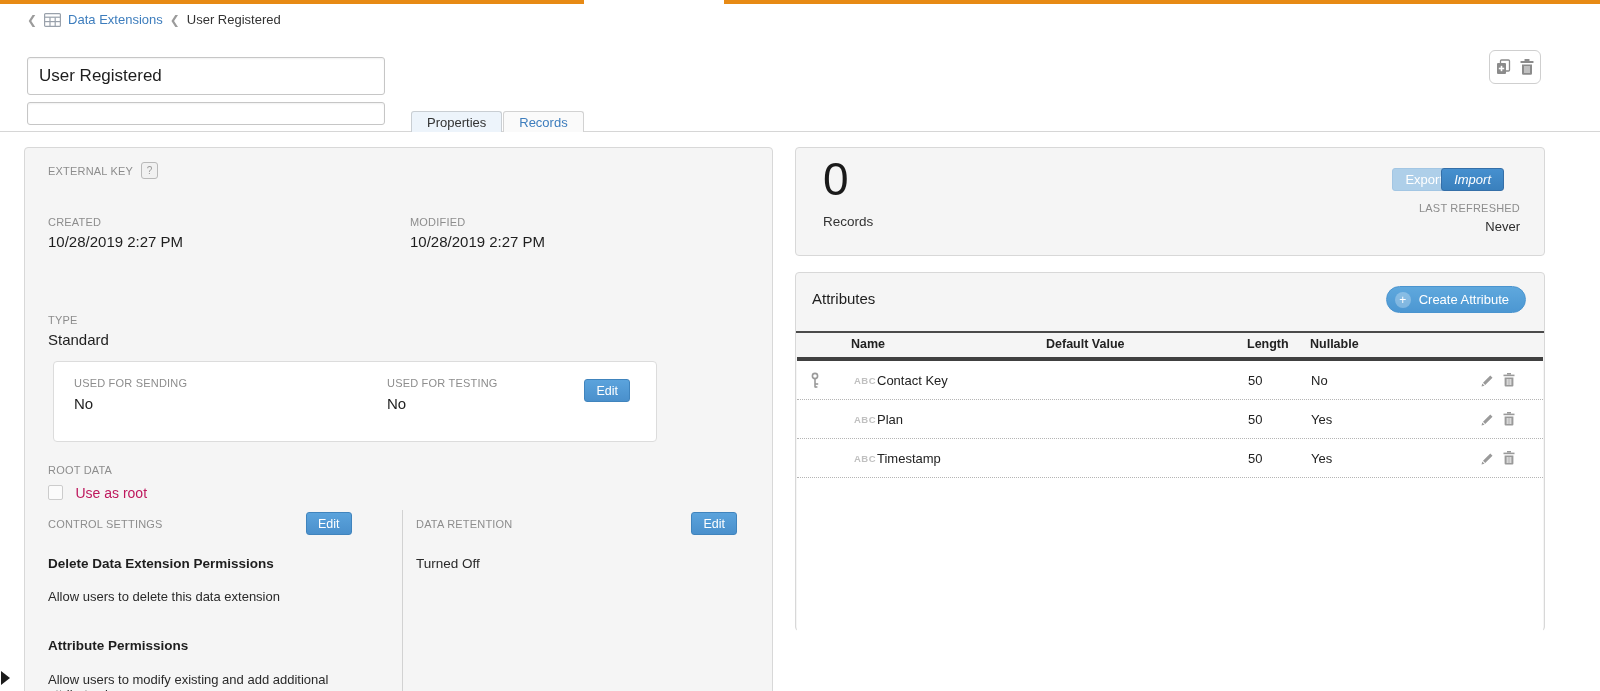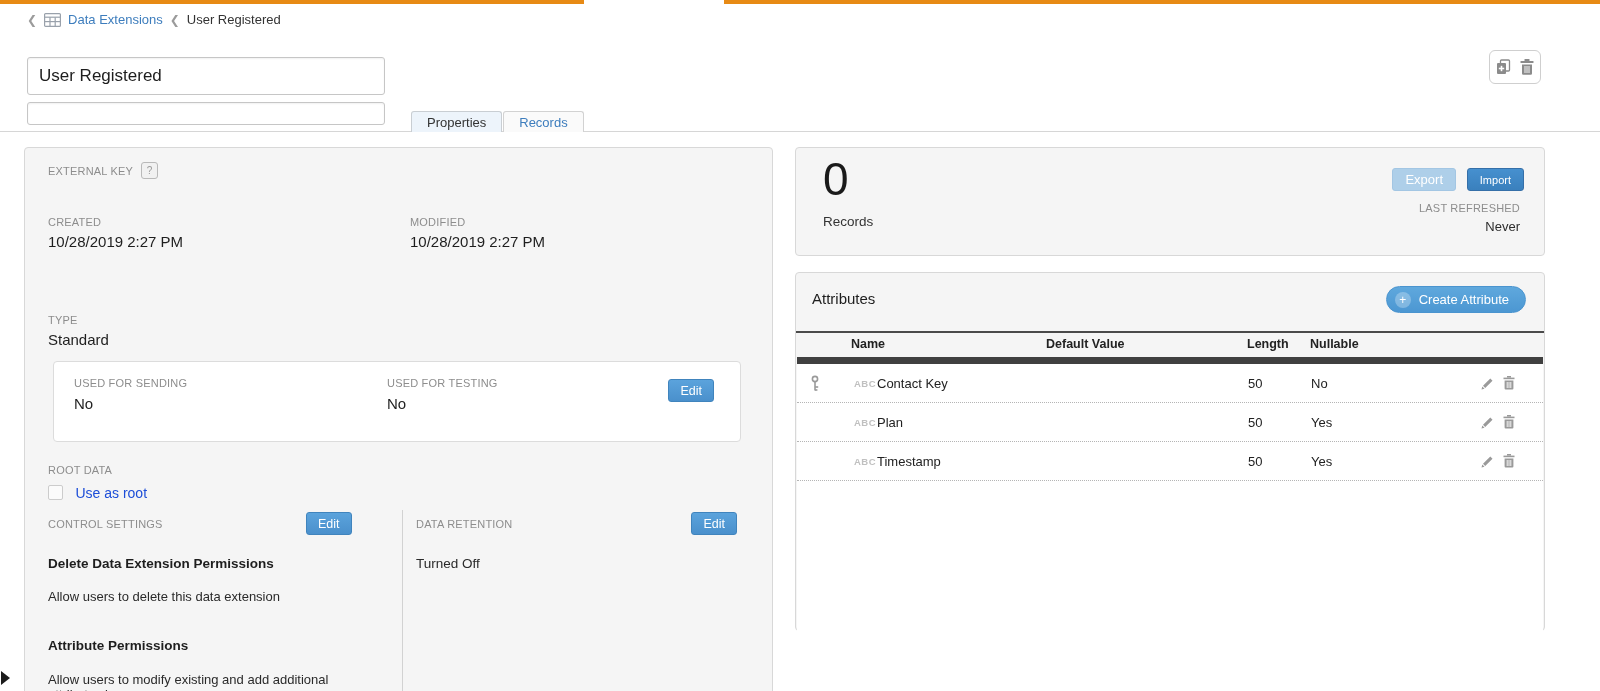--- a/index.html
+++ b/index.html
@@ -40,54 +40,54 @@
   .lp{position:absolute;}
   .help-box{display:inline-flex;width:15px;height:15px;border:1px solid #b9b9b9;border-radius:3px;
             background:#f1f1f1;color:#9a9a9a;font-size:10px;align-items:center;justify-content:center;
             margin-left:8px;cursor:pointer;}
   .key-input{box-sizing:border-box;width:283px;height:23px;border:1px solid #c4c4c4;border-radius:3px;
              padding:0 8px;font-size:12px;color:#333;font-family:"Liberation Sans",sans-serif;background:#fff;}
   .link{color:#3d7dbd;cursor:pointer;}
   .btn{display:inline-flex;align-items:center;justify-content:center;color:#fff;font-size:12.5px;
        border:1px solid #4084bd;border-radius:3px;background:linear-gradient(#5ba3dc,#4a90cc);
        padding:0 11px;height:23px;box-sizing:border-box;cursor:pointer;}
-  .usage-box{position:absolute;left:28px;top:213px;width:688px;height:81px;background:#fff;
+  .usage-box{position:absolute;left:28px;top:213px;width:604px;height:81px;background:#fff;
              border:1px solid #dcdcdc;border-radius:4px;box-sizing:border-box;padding:15px 12px;}
   .checkbox{display:inline-block;width:13px;height:13px;border:1px solid #cccccc;background:#fbfbfb;
             border-radius:2px;vertical-align:middle;}
-  .cb-label{font-size:14px;color:#1d4ed8;margin-left:8px;vertical-align:middle;}
+  .cb-label{font-size:14px;color:#be185d;margin-left:8px;vertical-align:middle;}
   .two-col{position:absolute;left:23px;top:362px;width:704px;display:flex;}
   .col-left{position:relative;width:354px;border-right:1px solid #d2d2d2;height:330px;}
   .col-right{position:relative;flex:1;padding-left:13px;height:330px;}
   .perm-title{font-size:13.5px;font-weight:bold;color:#1e1e1e;}
   .perm-desc{font-size:13px;color:#2a2a2a;}
   
   .rec-zero{position:absolute;left:27px;top:6px;font-size:46px;color:#1a1a1a;line-height:1.1;}
   .rec-label{position:absolute;left:27px;top:66px;font-size:13.5px;color:#333;}
   .btn-export{position:absolute;right:88px;top:20px;height:23px;border-radius:3px;border:1px solid #a3c6e3;
               background:#aecfe9;color:#fff;font-size:13px;display:flex;align-items:center;padding:0 12px;
               box-sizing:border-box;cursor:pointer;}
-  .btn-import{position:absolute;right:20px;top:20px;height:23px;border-radius:3px;border:1px solid #356fa8;
-              background:linear-gradient(#4690cf,#3a80bd);color:#fff;font-size:11px;display:flex;
-              align-items:center;padding:0 12px;box-sizing:border-box;cursor:pointer;}
+  .btn-import{position:absolute;right:40px;top:20px;height:23px;border-radius:3px;border:1px solid #356fa8;
+              background:linear-gradient(#4690cf,#3a80bd);color:#fff;font-size:13px;display:flex;
+              align-items:center;padding:0 12px;box-sizing:border-box;cursor:pointer;font-style:italic;}
   .rec-refreshed-label{position:absolute;right:24px;top:54px;}
   .rec-refreshed-val{position:absolute;right:24px;top:71px;font-size:13px;color:#2c2c2c;}
   
   .attrs-title{position:absolute;left:16px;top:17px;font-size:15px;color:#1e1e1e;}
   .btn-create{position:absolute;right:18px;top:13px;height:27px;border-radius:14px;
               background:linear-gradient(#5fa8dd,#4c97d2);border:1px solid #4a94cf;color:#fff;
               font-size:13px;display:flex;align-items:center;gap:8px;padding:0 16px 0 8px;
               box-sizing:border-box;cursor:pointer;}
   .plus-circle{width:16px;height:16px;border-radius:50%;background:rgba(255,255,255,0.28);
                display:flex;align-items:center;justify-content:center;font-size:12px;color:#fff;}
   .tbl-topline{position:absolute;left:0;top:58px;width:100%;border-top:2px solid #4a4a4a;}
   .tbl-head{position:absolute;left:0;top:60px;width:100%;height:24px;font-size:12.5px;font-weight:bold;color:#222;}
   .th{position:absolute;top:4px;}
   .tbl-body{position:absolute;left:1px;top:84px;width:746px;height:273px;background:#fff;
-            border-top:7px solid #404040;}
+            border-top:4px solid #404040;}
   .arow{position:relative;height:38px;border-bottom:1px dotted #b5b5b5;}
   .rc{position:absolute;top:0;height:38px;display:flex;align-items:center;font-size:13px;color:#222;}
   .abc{font-size:9.5px;font-weight:bold;color:#c0c0c0;letter-spacing:0.5px;}
   .row-icons{position:absolute;right:28px;top:0;height:38px;display:flex;align-items:center;gap:9px;}
   .corner-arrow{position:absolute;left:1px;top:671px;width:0;height:0;border-top:7px solid transparent;
                 border-bottom:7px solid transparent;border-left:9px solid #1c1c1c;cursor:pointer;}
 </style>
 </head>
 <body>
 

